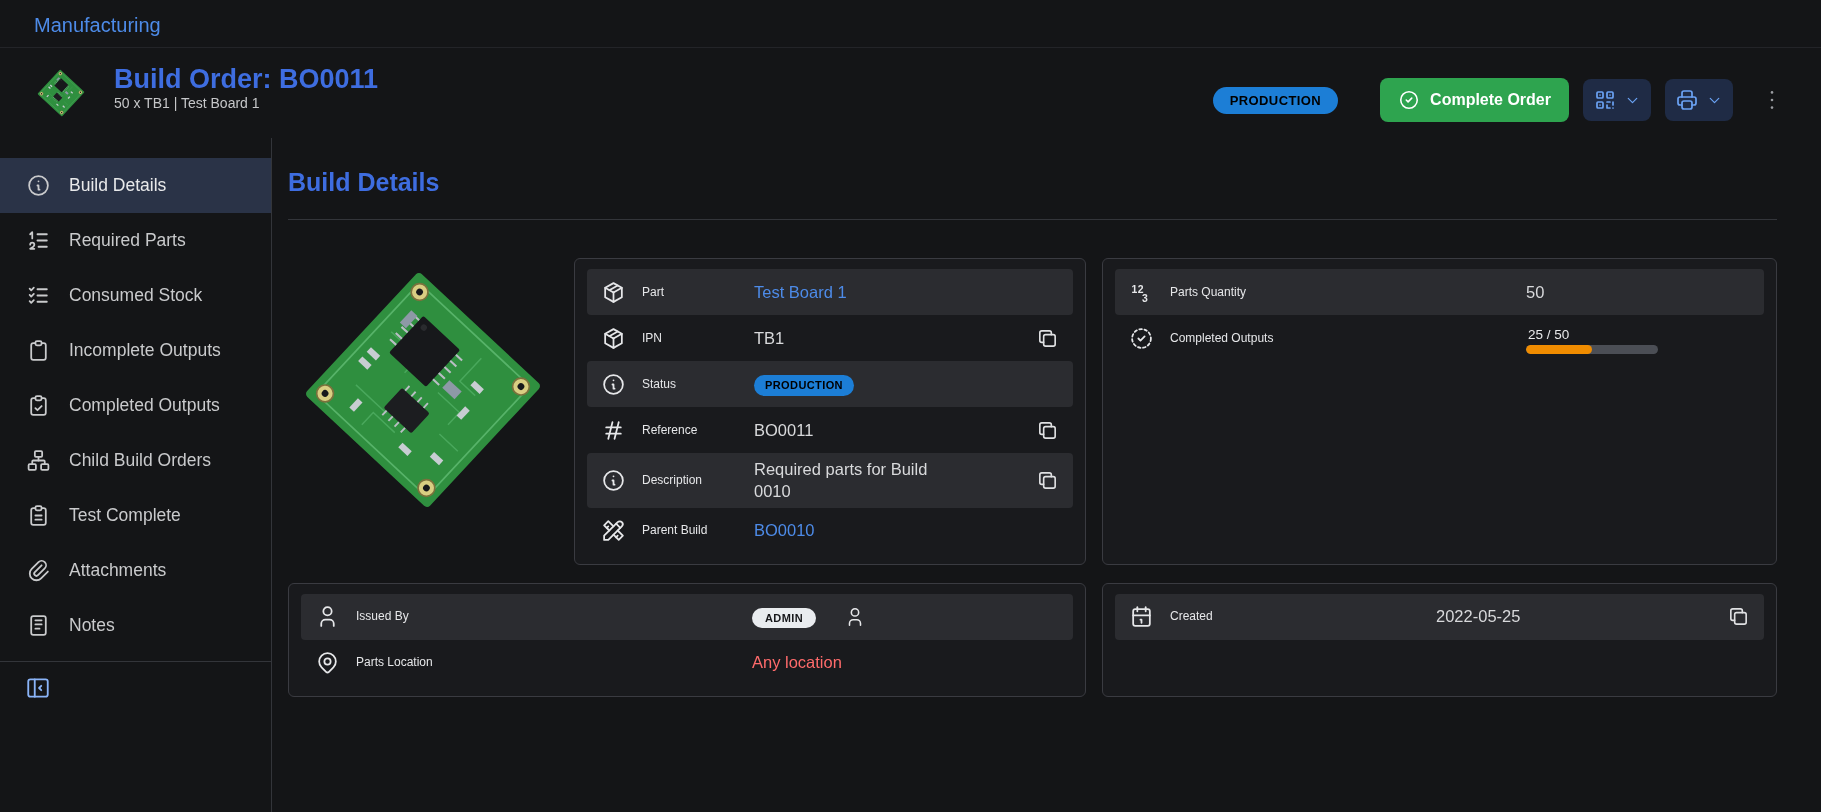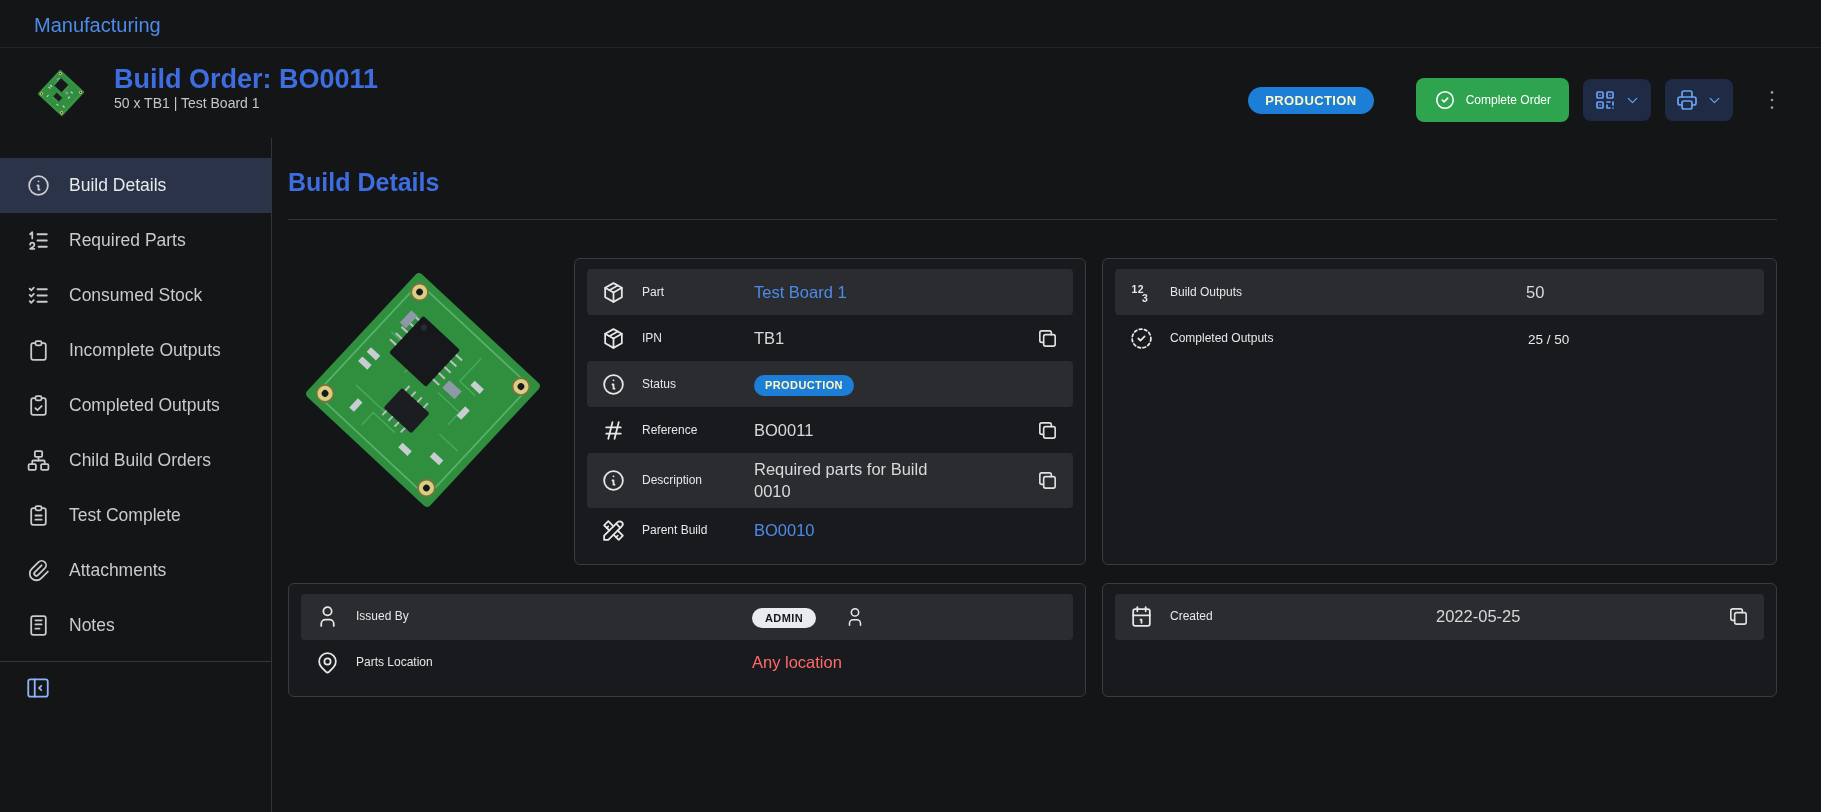--- a/index.html
+++ b/index.html
@@ -21,26 +21,26 @@
   .breadcrumb-link{color:var(--link);font-size:20px;text-decoration:none;cursor:pointer}
 
   
   .header{display:flex;justify-content:space-between;align-items:flex-start;padding:16px 36px 16px 34px}
   .header-left{display:flex;gap:26px}
   .thumb{width:54px;height:50px;margin-top:4px;cursor:pointer}
   .thumb svg{width:100%;height:100%}
   .title{font-size:27px;font-weight:bold;color:var(--accent)}
   .subtitle{font-size:14px;color:var(--text-dim)}
   .header-right{display:flex;align-items:center;gap:14px;margin-top:14px}
-  .badge{display:inline-block;font-weight:bold;color:#fef9c3;letter-spacing:.4px}
+  .badge{display:inline-block;font-weight:bold;color:#000000;letter-spacing:.4px}
   .badge-status{background:var(--status);border-radius:15px}
   .badge-status.lg{font-size:13px;padding:6px 17px;margin-right:28px}
   .badge-status.sm{font-size:11px;padding:3px 11px;border-radius:11px}
   .btn-complete{display:flex;align-items:center;gap:10px;background:var(--green);color:#fff;border:none;
-    border-radius:8px;padding:11px 18px;font-size:12px;font-weight:normal;cursor:pointer;
+    border-radius:8px;padding:11px 18px;font-size:16px;font-weight:bold;cursor:pointer;
     font-family:"Liberation Sans", sans-serif}
   .btn-complete .icon{width:22px;height:22px}
   .action-btn{display:flex;align-items:center;gap:7px;background:var(--actionbg);border:none;border-radius:8px;
     padding:9px 10px;color:var(--actionfg);cursor:pointer}
   .action-btn .icon{width:24px;height:24px}
   .action-btn .chev{width:17px;height:17px}
   .dots-btn{background:none;border:none;color:#9a9ca1;width:26px;height:26px;padding:0;margin-left:12px;cursor:pointer}
   .dots-btn svg{width:100%;height:100%}
 
   
@@ -77,21 +77,21 @@
   .panel-issued .row-label{width:380px}
   .panel-created .row-label{width:250px}
   .row-value{flex:1;font-size:16.5px;color:#d8d9db;line-height:1.35}
   .panel-details .row-value{flex:0 1 auto;width:192px}
   .row-value.link{color:var(--link);cursor:pointer}
   .row-value.danger{color:var(--danger)}
   .copy-btn{width:23px;height:23px;flex:none;margin-left:auto;color:#e0e1e3;background:none;border:none;padding:0;cursor:pointer}
   .copy-btn svg{width:100%;height:100%}
   .badge-light{background:#e9ecef;color:#16171a;font-size:11px;font-weight:bold;padding:4px 13px;border-radius:12px;letter-spacing:.4px}
   .user-inline{display:inline-block;width:22px;height:22px;margin-left:28px;vertical-align:middle;color:#e6e7e9}
-  .progress-wrap{display:inline-flex;flex-direction:row;gap:0;width:132px}
+  .progress-wrap{display:inline-flex;flex-direction:column;gap:0;width:132px}
   .progress-label{font-size:13.5px;color:#e8e9ea;padding-left:2px}
   .progress-bar{display:block;height:9px;border-radius:5px;background:#4b4e55;overflow:hidden}
   .progress-fill{display:block;height:100%;background:var(--orange);border-radius:5px}
 </style>
 </head>
 <body>
 
 <svg width="0" height="0" style="position:absolute" aria-hidden="true">
   <defs>
     <g id="pcb-art">
@@ -420,21 +420,21 @@
           </section>
         <section class="panel panel-progress">
             <div class="p-row">
               <span class="icon row-icon">
                 <svg viewBox="0 0 24 24" fill="none" stroke="currentColor" stroke-width="1.7" stroke-linecap="round" stroke-linejoin="round">
                   <text x="2.5" y="12.5" font-size="10" font-weight="bold" fill="currentColor" stroke="none">1</text>
                   <text x="8.5" y="12.5" font-size="10" font-weight="bold" fill="currentColor" stroke="none">2</text>
                   <text x="12.5" y="21" font-size="10" font-weight="bold" fill="currentColor" stroke="none">3</text>
                 </svg>
               </span>
-              <span class="row-label">Build Outputs</span>
+              <span class="row-label">Parts Quantity</span>
               <span class="row-value">50</span>
             </div>
             <div class="p-row">
               <span class="icon row-icon">
                 <svg viewBox="0 0 24 24" fill="none" stroke="currentColor" stroke-width="1.7" stroke-linecap="round" stroke-linejoin="round">
                   <circle cx="12" cy="12" r="9" stroke-dasharray="2.5 2.5"></circle>
                   <path d="M9 12l2 2l4 -4"></path>
                 </svg>
               </span>
               <span class="row-label">Completed Outputs</span>

